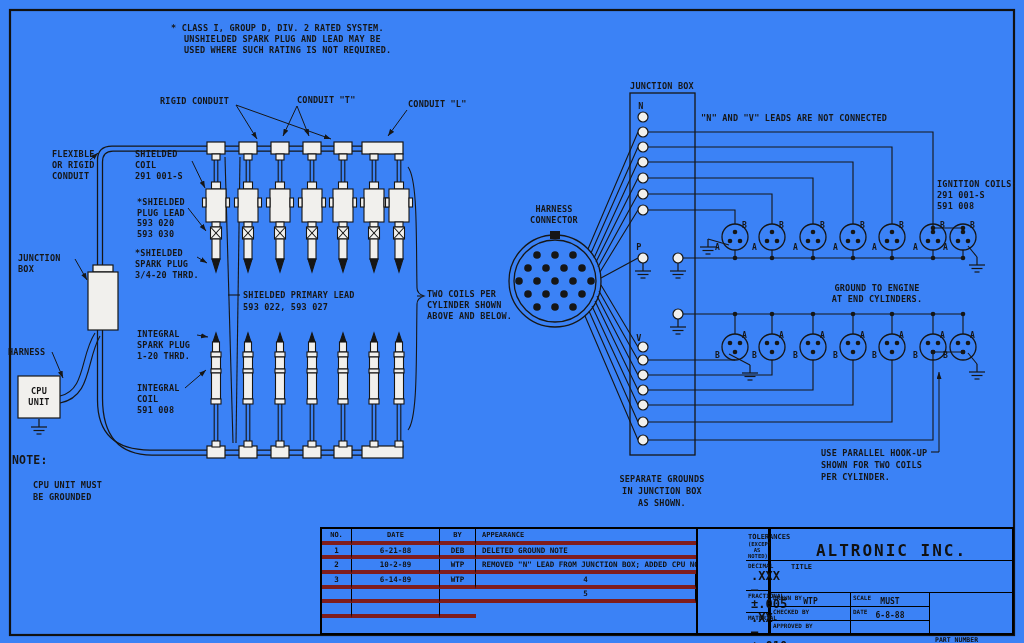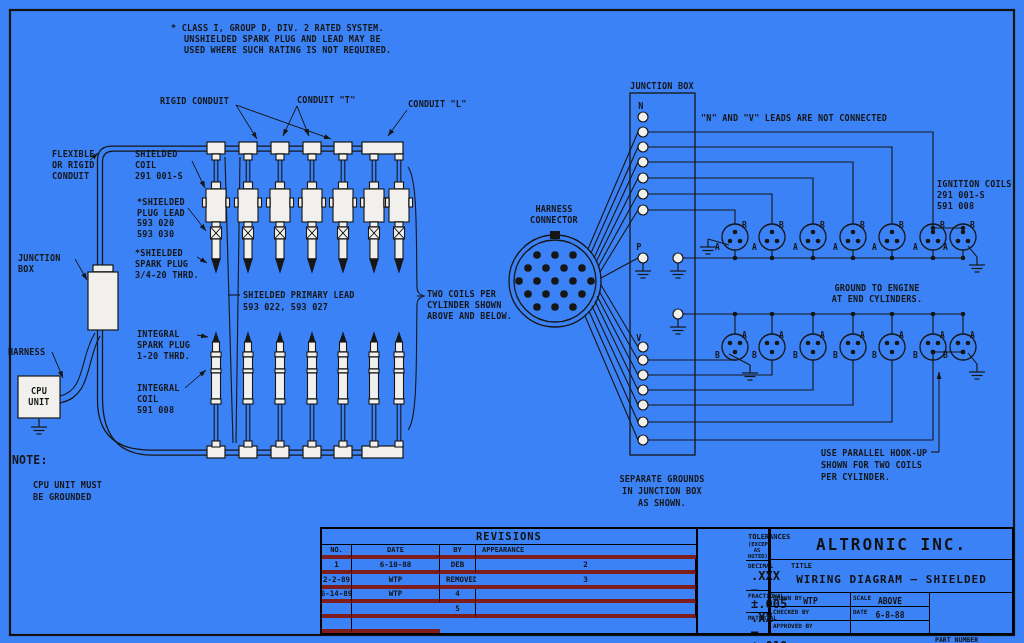--- a/index.html
+++ b/index.html
@@ -30,21 +30,21 @@
   .rc.desc{justify-content:flex-start;padding-left:6px;border-right:none;}
   .tol{position:absolute;left:378px;top:0;width:72px;height:108px;border:2px solid #000;border-left:none;
        display:flex;flex-direction:column;font-weight:bold;}
   .tol-r{border-bottom:1px solid #000;position:relative;padding:1px 2px;margin-left:48px;}
   .tol-t{font-size:7px;text-align:center;padding-top:3px;}
   .tol-st{font-size:5.5px;text-align:center;}
   .tol-lab{font-size:6px;}
   .tol-v{font-size:12px;padding-left:3px;}
   .tb{position:absolute;left:450px;top:0;width:244px;height:108px;border:2px solid #000;border-left:1.5px solid #000;
       display:flex;flex-direction:column;font-weight:bold;}
-  .tb-co{height:33px;border-bottom:1.5px solid #000;text-align:center;font-size:16px;letter-spacing:2px;padding-top:6px;}
+  .tb-co{height:33px;border-bottom:1.5px solid #000;text-align:center;font-size:16px;letter-spacing:2px;padding-top:12px;}
   .tb-ti{height:35px;border-bottom:1.5px solid #000;position:relative;}
   .tb-ti .lab{position:absolute;left:20px;top:2px;font-size:7px;}
   .tb-ti .val{text-align:center;padding-top:13px;font-size:11px;letter-spacing:1px;}
   .tb-bot{flex:1;display:flex;}
   .col-a,.col-b{width:80px;border-right:1.5px solid #000;display:flex;flex-direction:column;}
   .col-b{width:79px;}
   .scell{flex:1;border-bottom:1px solid #000;position:relative;}
   .scell:last-child{border-bottom:none;}
   .scell .lab{position:absolute;left:2px;top:1px;font-size:6px;}
   .scell .val{text-align:center;padding-top:4px;font-size:8px;}
@@ -368,32 +368,32 @@
     <text class="dt" x="821" y="468">SHOWN FOR TWO COILS</text>
     <text class="dt" x="821" y="480">PER CYLINDER.</text>
     <text class="dt dtm" x="641" y="109">N</text>
     <text class="dt dtm" x="639" y="250">P</text>
     <text class="dt dtm" x="639" y="341">V</text>
   </g>
 </svg>
 
 <div class="tables">
   <div class="rev">
-    <div class="rev-title">REVISIONS</div>
     <div class="rc hd">NO.</div>
     <div class="rc hd">DATE</div>
     <div class="rc hd">BY</div>
     <div class="rc hd desc">APPEARANCE</div>
 
     <div class="rc">1</div>
-    <div class="rc">6-10-88</div>
+    <div class="rc">6-21-88</div>
     <div class="rc">DEB</div>
+    <div class="rc desc">DELETED GROUND NOTE</div>
 
     <div class="rc">2</div>
-    <div class="rc">2-2-89</div>
+    <div class="rc">10-2-89</div>
     <div class="rc">WTP</div>
     <div class="rc desc">REMOVED "N" LEAD FROM JUNCTION BOX; ADDED CPU NOTE</div>
 
     <div class="rc">3</div>
     <div class="rc">6-14-89</div>
     <div class="rc">WTP</div>
 
     <div class="rc">4</div>
     <div class="rc"></div>
     <div class="rc"></div>
@@ -420,39 +420,38 @@
     </div>
     <div class="tol-r" style="flex:1;border-bottom:none;">
       <div class="tol-lab">MATERIAL</div>
     </div>
   </div>
 
   <div class="tb">
     <div class="tb-co">ALTRONIC INC.</div>
     <div class="tb-ti">
       <span class="lab">TITLE</span>
-      <div class="val">WIRING DIAGRAM – SHIELDED</div>
     </div>
     <div class="tb-bot">
       <div class="col-a">
         <div class="scell">
           <span class="lab">DRAWN BY</span>
           <div class="val">WTP</div>
         </div>
         <div class="scell">
           <span class="lab">CHECKED BY</span>
         </div>
         <div class="scell">
           <span class="lab">APPROVED BY</span>
         </div>
       </div>
       <div class="col-b">
         <div class="scell">
           <span class="lab">SCALE</span>
-          <div class="val">ABOVE</div>
+          <div class="val">MUST</div>
         </div>
         <div class="scell">
           <span class="lab">DATE</span>
           <div class="val">6-8-88</div>
         </div>
         <div class="scell"></div>
       </div>
       <div class="col-c">
         <span class="lab">PART NUMBER</span>
         <div class="val">209 106A</div>

